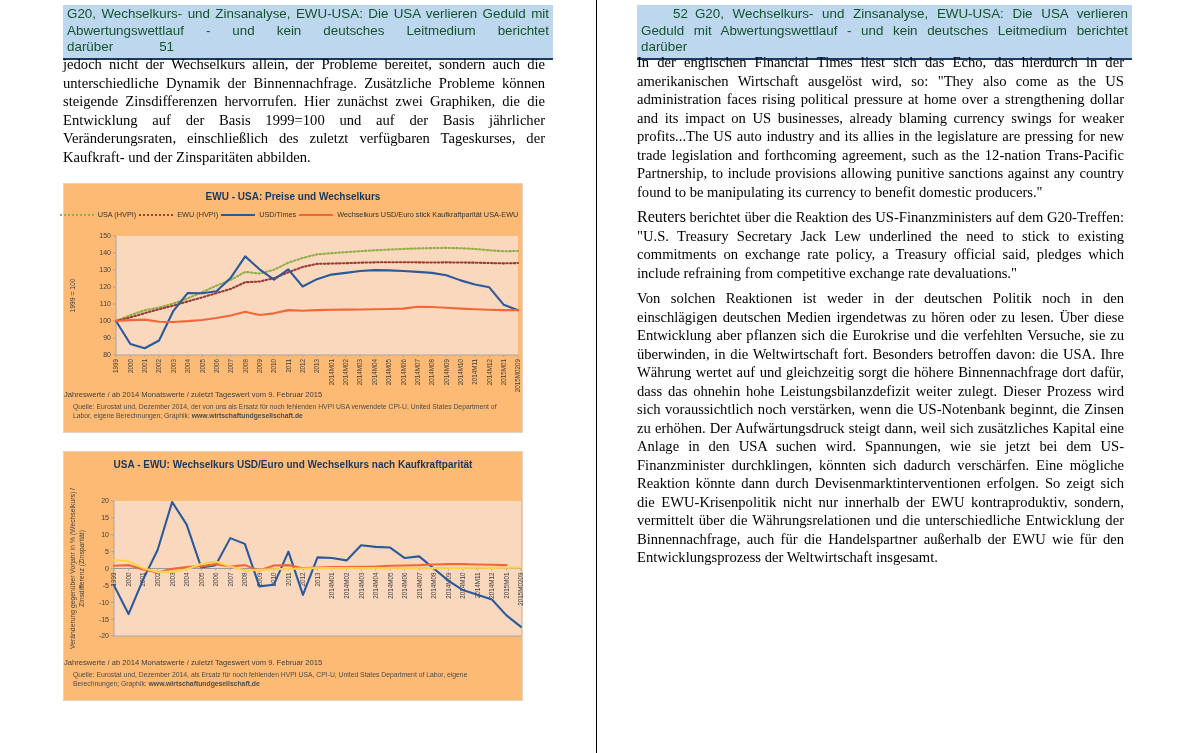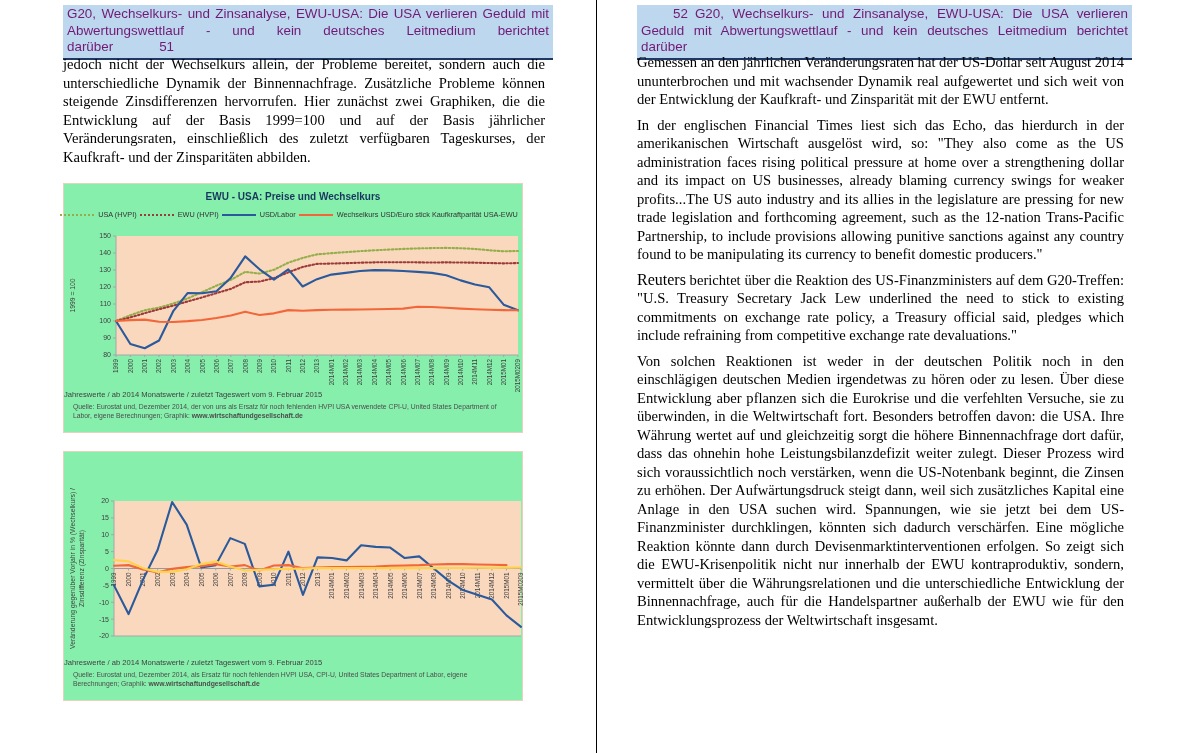--- a/index.html
+++ b/index.html
@@ -7,35 +7,35 @@
     width:1181px;height:753px;position:relative;overflow:hidden;
     background:#ffffff;
     font-family:"Liberation Serif",serif;
   }
   .page-header{
     position:absolute;top:5px;
     background:#bdd7ee;
     border-bottom:2px solid #1f3864;
     font-family:"Liberation Sans",sans-serif;
     font-size:13.4px;line-height:16.5px;
-    color:#701a75;text-align:justify;
+    color:#14532d;text-align:justify;
     padding:1px 4px 2px 4px;
   }
   .pg-right{margin-left:46px;}
   .pg-left{margin-right:7px;margin-left:32px;}
   .body-col{position:absolute;text-align:justify;color:#000;}
   .body-col p{margin:0 0 7px 0;font-size:14.6px;line-height:18.5px;}
   .reuters{font-size:16px;}
   .italic-p{font-style:italic;}
   .p5-link{font-size:11.5px;}
   .divider{position:absolute;background:#000;}
 
   .fig{
     position:absolute;left:63px;width:460px;height:250px;
-    background:#86efac;border:1px solid #e8d2bd;box-sizing:border-box;
+    background:#fdba74;border:1px solid #e8d2bd;box-sizing:border-box;
     font-family:"Liberation Sans",sans-serif;
   }
   .fig-title{
     position:absolute;top:7px;left:0;right:0;text-align:center;
     font-size:10px;font-weight:bold;color:#17375e;
   }
   .fig-legend{
     position:absolute;top:26px;left:0;right:8px;
     display:flex;justify-content:center;align-items:center;gap:3px;text-align:center;
   }
@@ -156,21 +156,21 @@
       <span class="leg-item">
         <span class="leg-line" style="border-top-style: dotted; border-top-color: rgb(148, 174, 74);"></span>
         <span>USA (HVPI)</span>
       </span>
       <span class="leg-item">
         <span class="leg-line" style="border-top-style: dotted; border-top-color: rgb(156, 58, 57);"></span>
         <span>EWU (HVPI)</span>
       </span>
       <span class="leg-item">
         <span class="leg-line" style="border-top-style: solid; border-top-color: rgb(42, 90, 155);"></span>
-        <span>USD/Labor</span>
+        <span>USD/Times</span>
       </span>
       <span class="leg-item">
         <span class="leg-line" style="border-top-style: solid; border-top-color: rgb(242, 103, 58);"></span>
         <span>Wechselkurs USD/Euro stick Kaufkraftparität USA-EWU</span>
       </span>
     </div>
   <div class="fig-caption">Jahreswerte / ab 2014 Monatswerte / zuletzt Tageswert vom 9. Februar 2015</div>
   <div class="fig-source"><span>Quelle: Eurostat und, Dezember 2014, der von uns als Ersatz für noch fehlenden HVPI USA verwendete CPI-U, United States Department of Labor, eigene Berechnungen; Graphik: </span><span class="src-link">www.wirtschaftundgesellschaft.de</span></div>
 </div>
 
@@ -255,26 +255,26 @@
         <line x1="442.4642857142857" y1="116.5" x2="442.4642857142857" y2="118.5" stroke="#a6a6a6" stroke-width="1"></line>
         <text transform="translate(444.8642857142857,120.5) rotate(-90)" text-anchor="end" font-size="6.3">2015M01</text>
         <line x1="457" y1="116.5" x2="457" y2="118.5" stroke="#a6a6a6" stroke-width="1"></line>
         <text transform="translate(459.4,120.5) rotate(-90)" text-anchor="end" font-size="6.3">2015M0209</text>
         <polyline points="50,133.375 64.53571428571429,162.0625 79.07142857142857,127.6375 93.60714285714286,97.9375 108.14285714285714,50.0125 122.67857142857143,72.625 137.21428571428572,115.4875 151.75,113.125 166.28571428571428,86.125 180.82142857142858,91.8625 195.35714285714286,134.3875 209.89285714285714,132.7 224.42857142857142,99.625 238.96428571428572,142.825 253.5,105.3625 268.0357142857143,106.0375 282.57142857142856,108.4 297.1071428571429,93.2125 311.64285714285717,94.9 326.17857142857144,95.575 340.7142857142857,106.0375 355.25,104.35 369.7857142857143,116.5 384.32142857142856,128.65 398.85714285714283,138.1 413.39285714285717,142.825 427.92857142857144,147.55 442.4642857142857,163.4125 457,174.8875" fill="none" stroke="#2a5a9b" stroke-width="2.1" stroke-linejoin="round" stroke-linecap="round"></polyline>
         <polyline points="50,113.8 64.53571428571429,113.125 79.07142857142857,117.5125 93.60714285714286,120.55 108.14285714285714,116.8375 122.67857142857143,115.15 137.21428571428572,114.1375 151.75,112.1125 166.28571428571428,114.475 180.82142857142858,113.125 195.35714285714286,118.525 209.89285714285714,113.4625 224.42857142857142,113.125 238.96428571428572,116.1625 253.5,115.4875 268.0357142857143,115.15 282.57142857142856,115.15 297.1071428571429,114.8125 311.64285714285717,114.475 326.17857142857144,113.8 340.7142857142857,113.4625 355.25,113.125 369.7857142857143,112.45 384.32142857142856,112.1125 398.85714285714283,112.1125 413.39285714285717,112.45 427.92857142857144,112.7875 442.4642857142857,113.125" fill="none" stroke="#f2673a" stroke-width="2.1" stroke-linejoin="round" stroke-linecap="round"></polyline>
         <polyline points="50,108.0625 64.53571428571429,109.4125 79.07142857142857,116.1625 93.60714285714286,119.875 108.14285714285714,119.875 122.67857142857143,117.175 137.21428571428572,112.1125 151.75,109.4125 166.28571428571428,114.475 180.82142857142858,118.525 195.35714285714286,117.85 209.89285714285714,117.175 224.42857142857142,116.8375 238.96428571428572,116.5 253.5,116.1625 268.0357142857143,116.1625 282.57142857142856,116.1625 297.1071428571429,116.1625 311.64285714285717,116.1625 326.17857142857144,116.1625 340.7142857142857,116.1625 355.25,116.1625 369.7857142857143,116.1625 384.32142857142856,115.99375 398.85714285714283,115.99375 413.39285714285717,115.825 427.92857142857144,115.825 442.4642857142857,115.65625 457,115.4875" fill="none" stroke="#ffd24a" stroke-width="2.1" stroke-linejoin="round" stroke-linecap="round"></polyline>
         <text transform="translate(11,116.5) rotate(-90)" text-anchor="middle" font-size="6.8">Veränderung gegenüber Vorjahr in % (Wechselkurs) /</text>
         <text transform="translate(19.5,116.5) rotate(-90)" text-anchor="middle" font-size="6.8">Zinsdifferenz (Zinsparität)</text>
       </svg></div>
+  <div class="fig-title">USA - EWU: Wechselkurs USD/Euro und Wechselkurs nach Kaufkraftparität</div>
   <div class="fig-caption">Jahreswerte / ab 2014 Monatswerte / zuletzt Tageswert vom 9. Februar 2015</div>
   <div class="fig-source"><span>Quelle: Eurostat und, Dezember 2014, als Ersatz für noch fehlenden HVPI USA, CPI-U, United States Department of Labor, eigene Berechnungen; Graphik: </span><span class="src-link">www.wirtschaftundgesellschaft.de</span></div>
 </div>
 
 <div class="page-header" style="left:637px;width:487px;">
   <span class="pg-left">52</span><span>G20, Wechselkurs- und Zinsanalyse, EWU-USA: Die USA verlieren Geduld mit Abwertungswettlauf - und kein deutsches Leitmedium berichtet darüber</span>
 </div>
 
 <div class="body-col" style="left:637px;top:53px;width:487px;">
-  <p>Gemessen an den jährlichen Veränderungsraten hat der US-Dollar seit August 2014 ununterbrochen und mit wachsender Dynamik real aufgewertet und sich weit von der Entwicklung der Kaufkraft- und Zinsparität mit der EWU entfernt.</p>
   <p>In der englischen Financial Times liest sich das Echo, das hierdurch in der amerikanischen Wirtschaft ausgelöst wird, so: "They also come as the US administration faces rising political pressure at home over a strengthening dollar and its impact on US businesses, already blaming currency swings for weaker profits...The US auto industry and its allies in the legislature are pressing for new trade legislation and forthcoming agreement, such as the 12-nation Trans-Pacific Partnership, to include provisions allowing punitive sanctions against any country found to be manipulating its currency to benefit domestic producers."</p>
   <p><span class="reuters">Reuters</span><span> berichtet über die Reaktion des US-Finanzministers auf dem G20-Treffen: "U.S. Treasury Secretary Jack Lew underlined the need to stick to existing commitments on exchange rate policy, a Treasury official said, pledges which include refraining from competitive exchange rate devaluations."</span></p>
   <p>Von solchen Reaktionen ist weder in der deutschen Politik noch in den einschlägigen deutschen Medien irgendetwas zu hören oder zu lesen. Über diese Entwicklung aber pflanzen sich die Eurokrise und die verfehlten Versuche, sie zu überwinden, in die Weltwirtschaft fort. Besonders betroffen davon: die USA. Ihre Währung wertet auf und gleichzeitig sorgt die höhere Binnennachfrage dort dafür, dass das ohnehin hohe Leistungsbilanzdefizit weiter zulegt. Dieser Prozess wird sich voraussichtlich noch verstärken, wenn die US-Notenbank beginnt, die Zinsen zu erhöhen. Der Aufwärtungsdruck steigt dann, weil sich zusätzliches Kapital eine Anlage in den USA suchen wird. Spannungen, wie sie jetzt bei dem US-Finanzminister durchklingen, könnten sich dadurch verschärfen. Eine mögliche Reaktion könnte dann durch Devisenmarktinterventionen erfolgen. So zeigt sich die EWU-Krisenpolitik nicht nur innerhalb der EWU kontraproduktiv, sondern, vermittelt über die Währungsrelationen und die unterschiedliche Entwicklung der Binnennachfrage, auch für die Handelspartner außerhalb der EWU wie für den Entwicklungsprozess der Weltwirtschaft insgesamt.</p>
 </div>
 
 </body></html>

